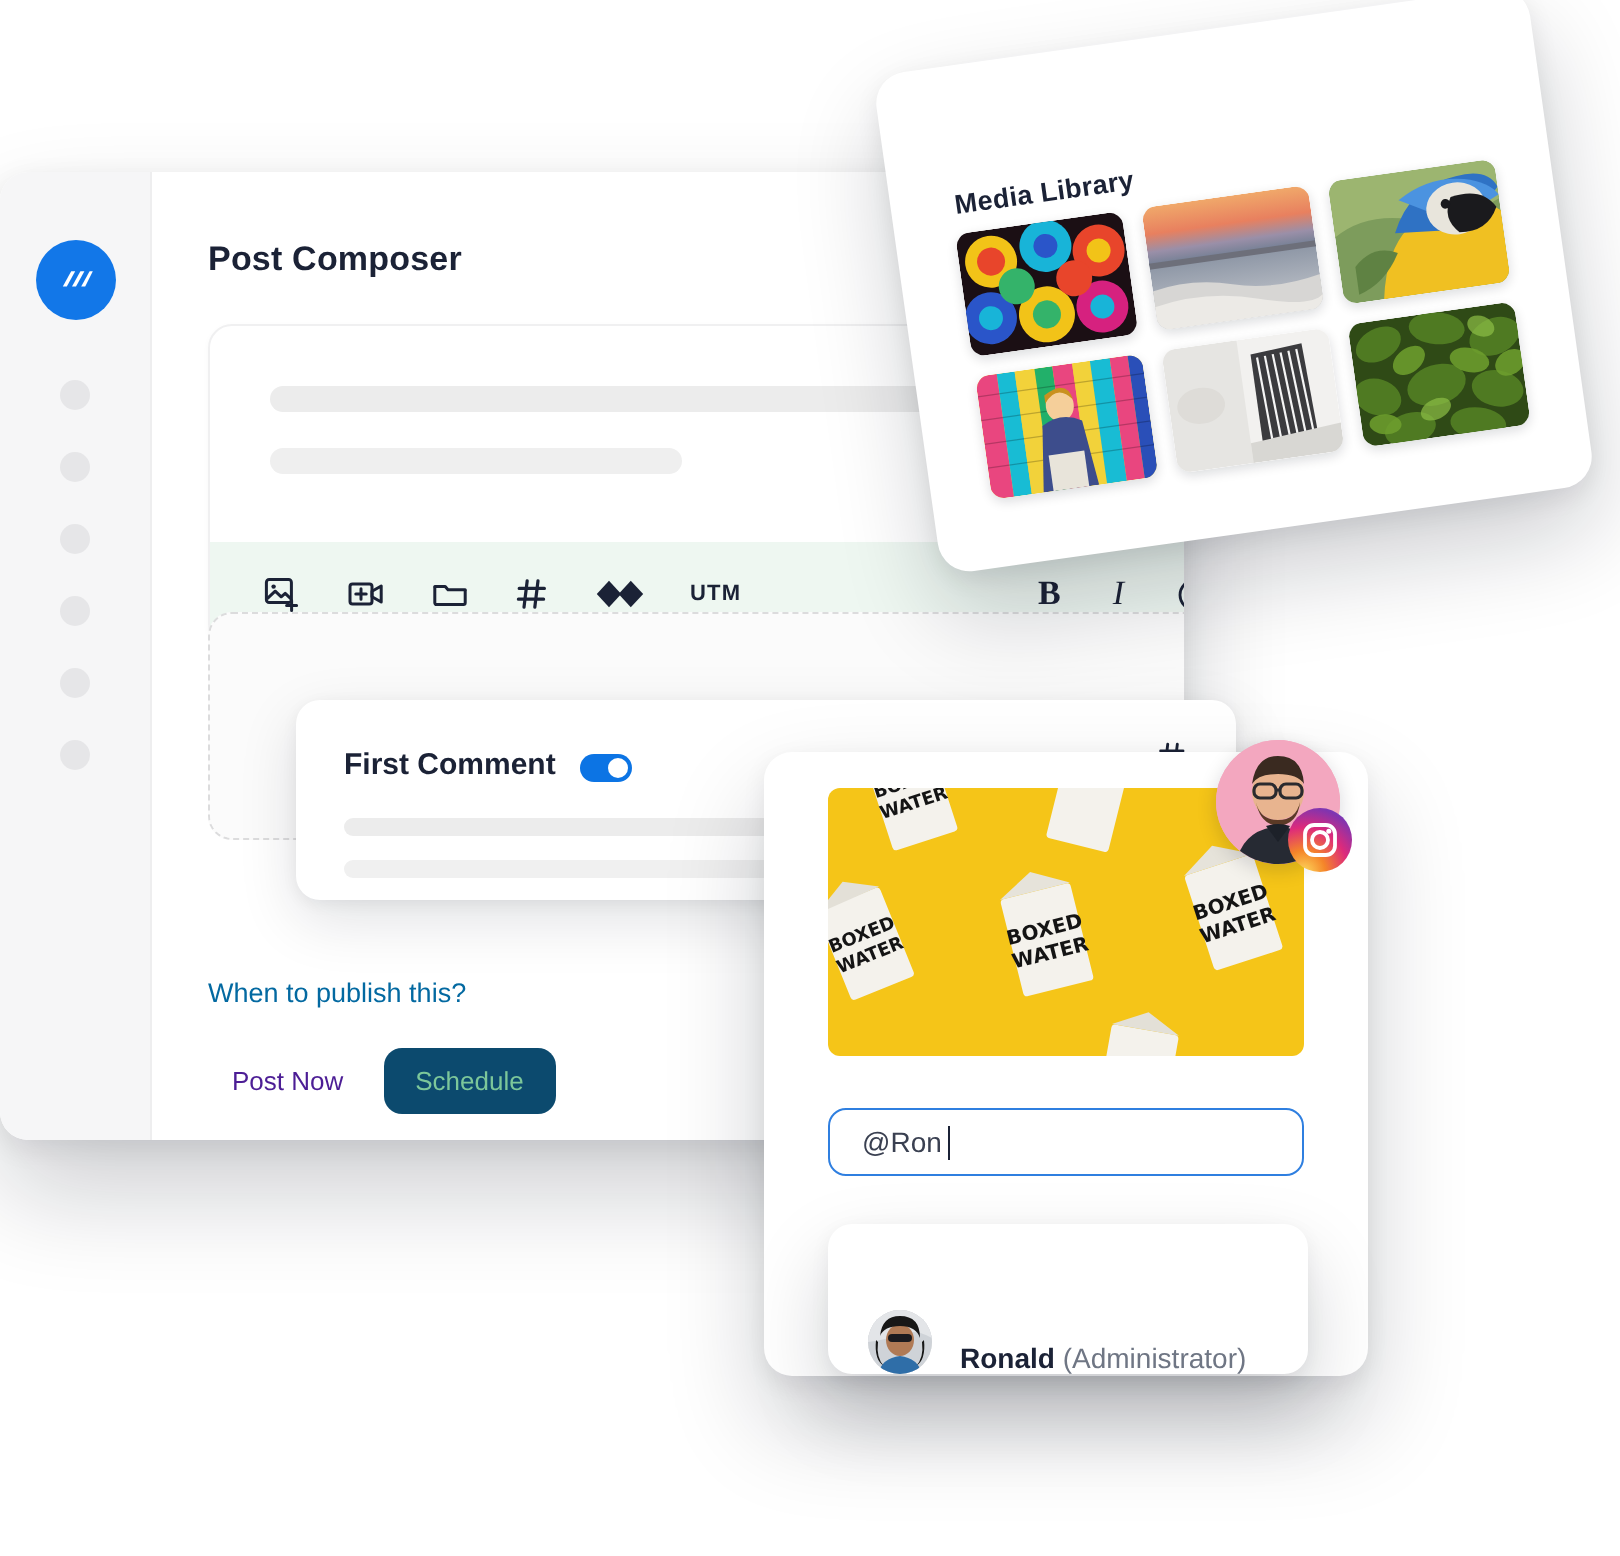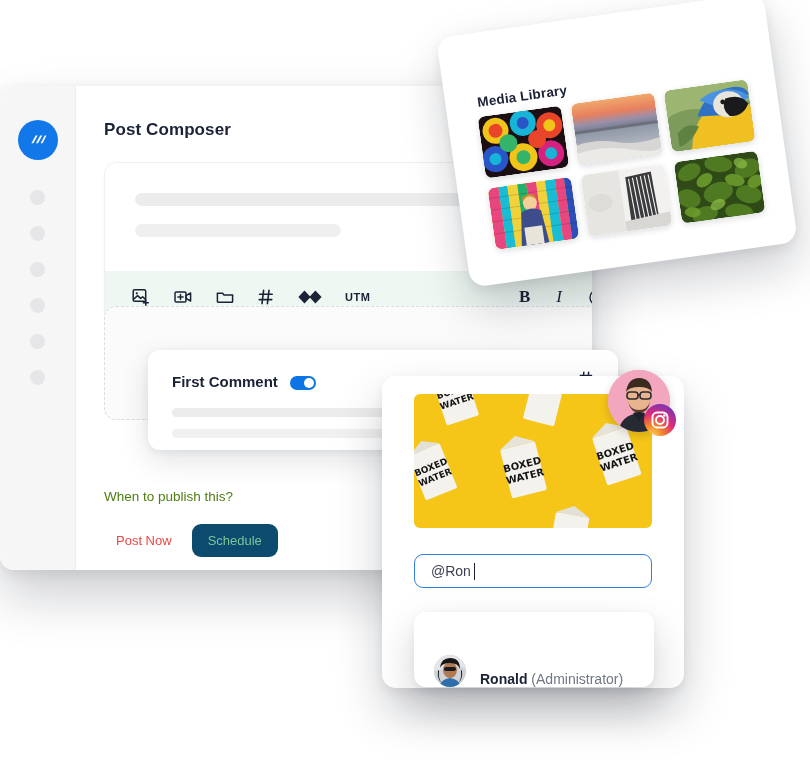--- a/index.html
+++ b/index.html
@@ -84,28 +84,28 @@
     position: absolute; left: 28px; top: 220px;
     width: 530px; height: 114px;
     border: 1.5px dashed #dcdcdd;
     border-radius: 12px;
     background: #fbfbfb;
   }
 
   
   .publish-label {
     position: absolute; left: 28px; top: 403px;
-    font-size: 13.5px; color: #4d7c0f; font-weight: 500;
+    font-size: 13.5px; color: #0369a1; font-weight: 500;
   }
   .publish-tabs {
     position: absolute; left: 24px; top: 438px;
     display: flex; align-items: center; gap: 4px;
   }
   .ptab {
-    font-size: 13px; color: #ef4444;
+    font-size: 13px; color: #4c1d95;
     padding: 9px 16px; border-radius: 9px;
     white-space: nowrap;
   }
   .ptab.active { background: #0c4a6e; color: #7cc79a; }
 
   
   .first-comment {
     position: absolute; left: 148px; top: 350px;
     width: 470px; height: 100px;
     background: #fff; border-radius: 12px;

